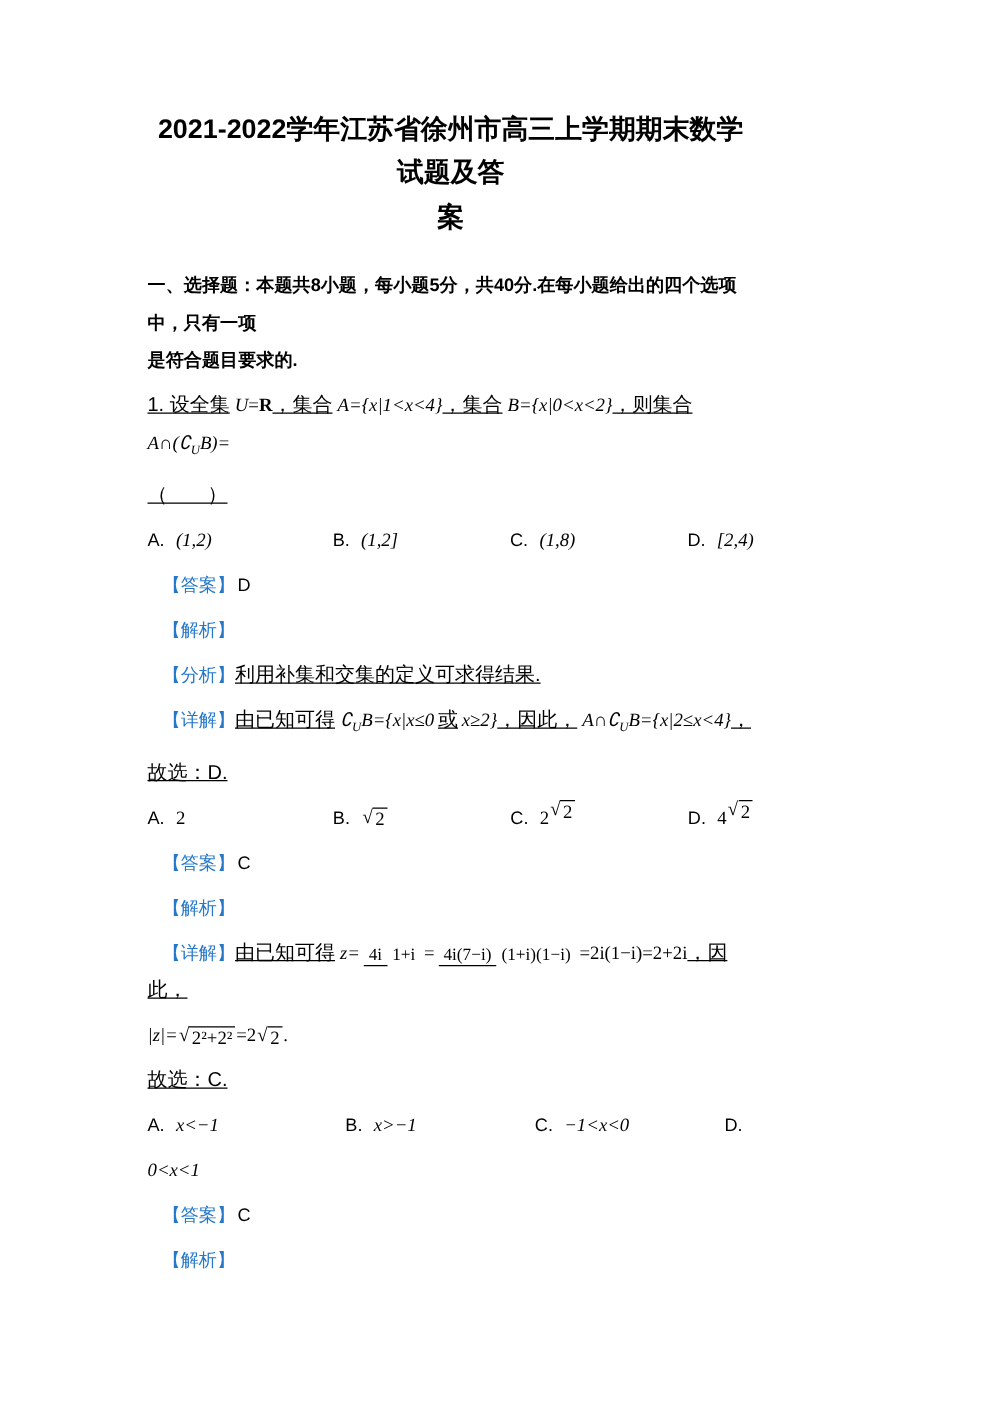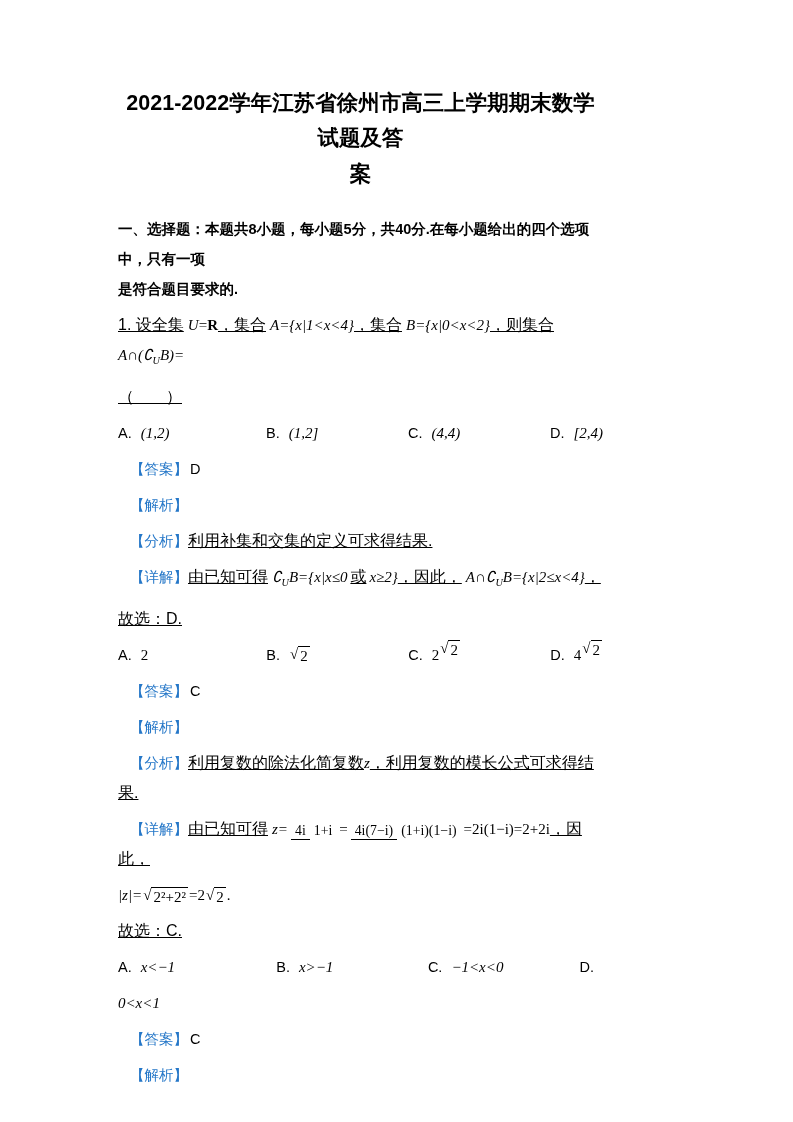--- a/index.html
+++ b/index.html
@@ -68,21 +68,21 @@
     <span class="opt">
         <span>A.</span>
         <span class="math">(1,2)</span>
       </span>
     <span class="opt">
         <span>B.</span>
         <span class="math">(1,2]</span>
       </span>
     <span class="opt">
         <span>C.</span>
-        <span class="math">(4,4)</span>
+        <span class="math">(1,8)</span>
       </span>
     <span class="opt">
         <span>D.</span>
         <span class="math">[2,4)</span>
       </span>
   </div>
 
   <p class="para">
     <span class="blue">【答案】</span><span class="ans-gap">D</span>
   </p>
@@ -136,23 +136,20 @@
       </span>
   </div>
 
   <p class="para">
     <span class="blue">【答案】</span><span class="ans-gap">C</span>
   </p>
   <p class="para">
     <span class="blue">【解析】</span>
   </p>
   <p class="para">
-    <span class="blue">【分析】</span><span class="t">利用复数的除法化简复数</span><span class="math">z</span><span class="t">，利用复数的模长公式可求得结果.</span>
-  </p>
-  <p class="para">
     <span class="blue">【详解】</span><span class="t">由已知可得</span>
     <span class="math"><span>z=</span><span class="frac up">
           <span class="num">4i</span>
           <span class="den">1+i</span>
         </span><span class="up">=</span><span class="frac up">
           <span class="num">4i(7−i)</span>
           <span class="den">(1+i)(1−i)</span>
         </span><span class="up">=2i(1−i)=2+2i</span></span><span class="t">，因此，</span>
   </p>
   <p class="para">

